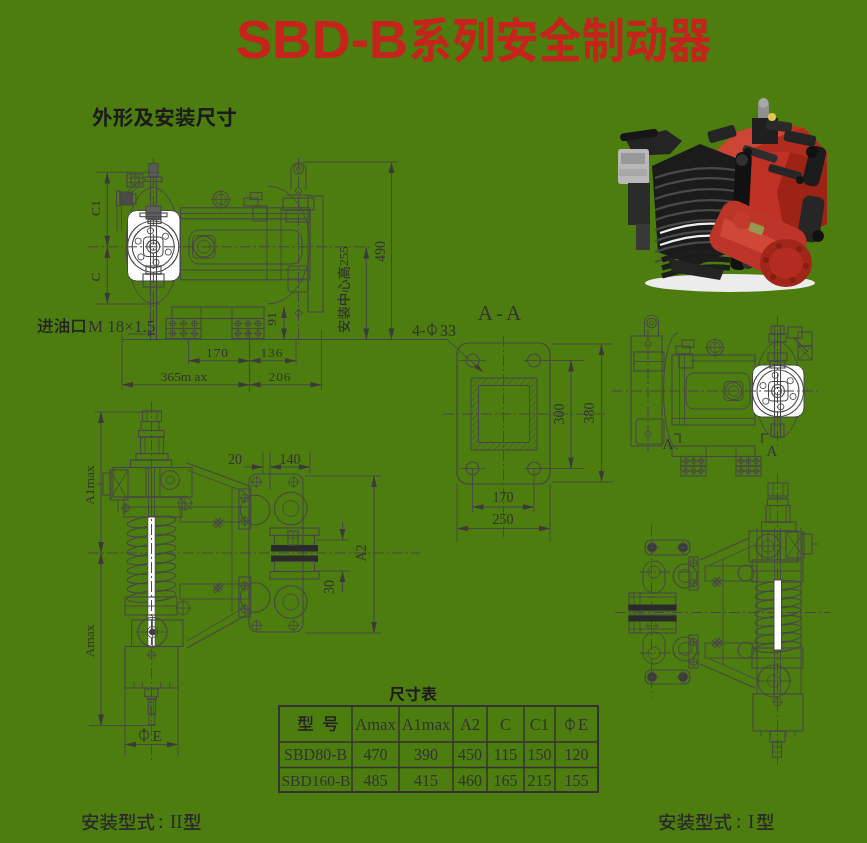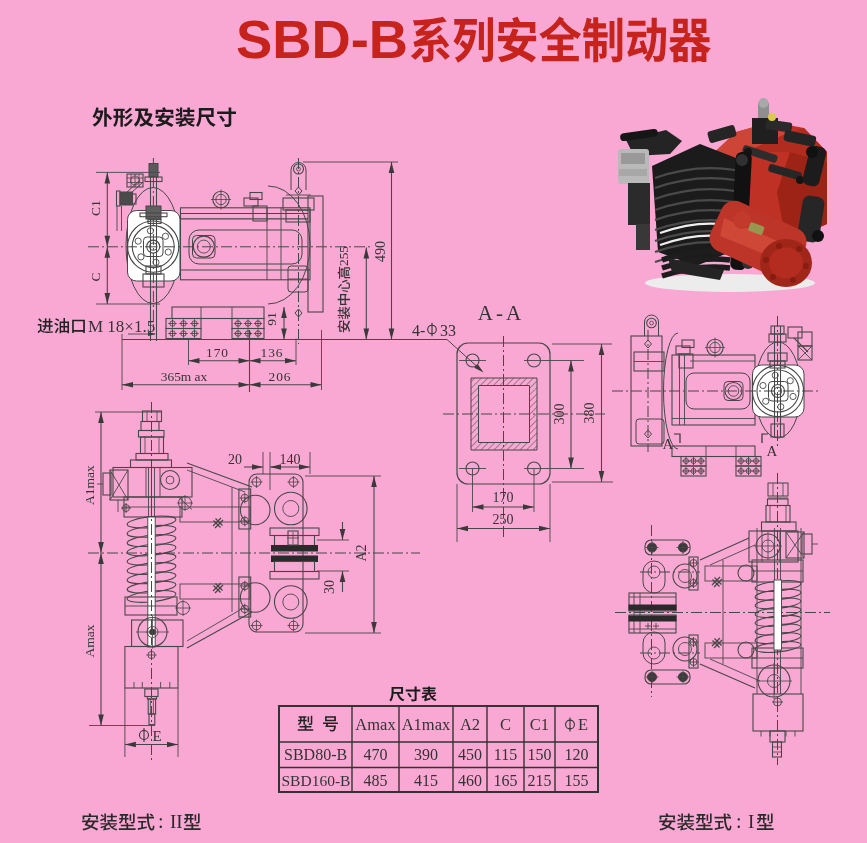--- a/index.html
+++ b/index.html
@@ -1,14 +1,14 @@
 <!DOCTYPE html>
 <html><head><meta charset="utf-8"><style>
 html,body{margin:0;padding:0;background:#fff;}
-#page{position:relative;width:867px;height:843px;background:#f9a8d4;overflow:hidden;}
+#page{position:relative;width:867px;height:843px;background:#4d7c0f;overflow:hidden;}
 </style></head><body>
 <div id="page">
 <svg width="867" height="843" viewBox="0 0 867 843">
 <defs>
 <pattern id="hatch" width="4.6" height="4.6" patternTransform="rotate(45)" patternUnits="userSpaceOnUse">
 <line x1="0" y1="0" x2="0" y2="4.6" stroke="#4a4a4a" stroke-width="1"></line>
 </pattern>
 </defs>
 <text x="236" y="58" font-family="Liberation Sans" font-weight="bold" font-size="54" fill="#c5231b" textLength="172" lengthAdjust="spacingAndGlyphs">SBD-B</text>
 <g transform="translate(0,58) scale(1,1.12) translate(0,-57)">

